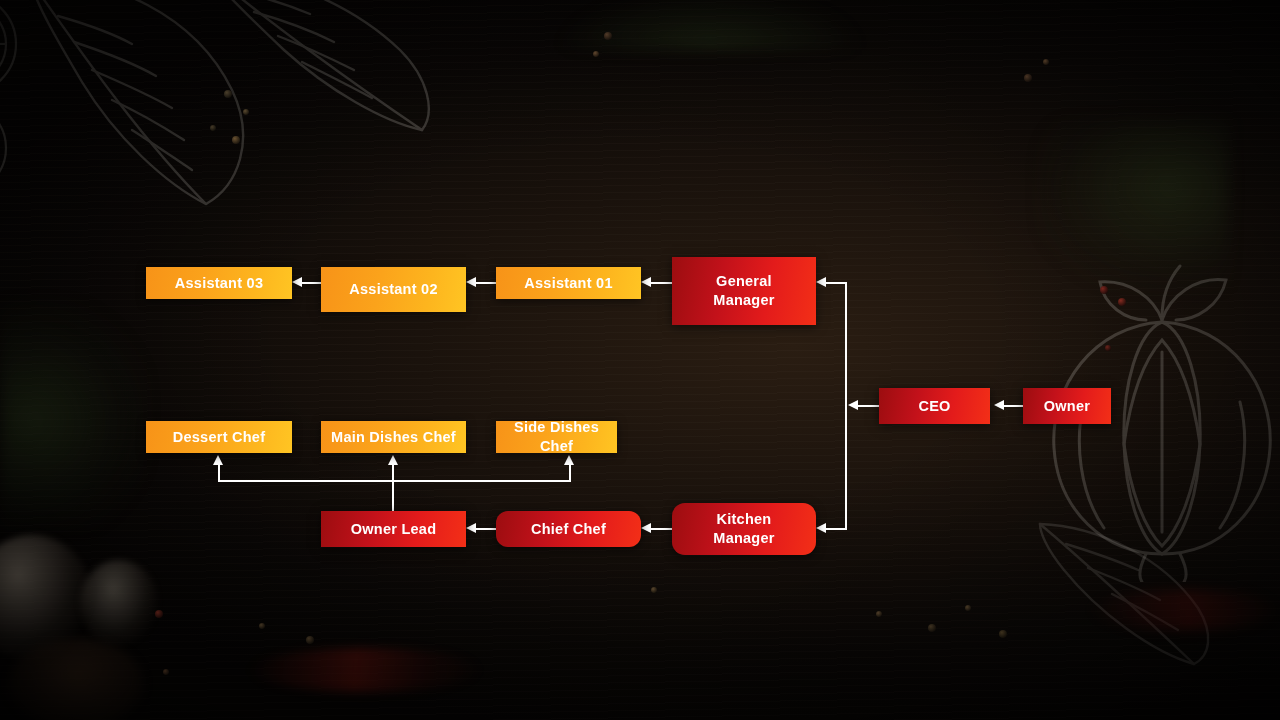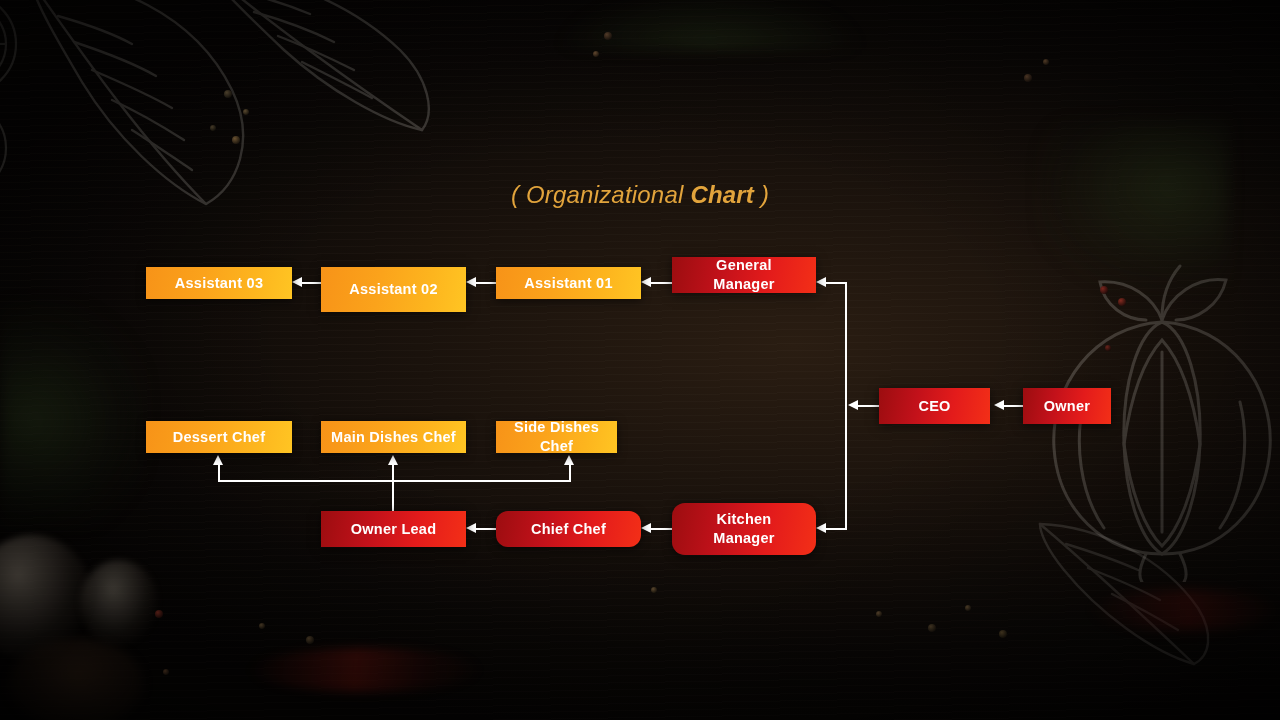--- a/index.html
+++ b/index.html
@@ -261,21 +261,20 @@
       <div class="peppercorn" style="left: 306px; top: 636px; width: 8px; height: 8px; background: radial-gradient(circle at 35% 32%, rgb(94, 74, 48), rgba(0, 0, 0, 0.85));"></div>
       <div class="peppercorn" style="left: 876px; top: 611px; width: 6px; height: 6px; background: radial-gradient(circle at 35% 32%, rgb(110, 86, 56), rgba(0, 0, 0, 0.85));"></div>
       <div class="peppercorn" style="left: 928px; top: 624px; width: 8px; height: 8px; background: radial-gradient(circle at 35% 32%, rgb(93, 74, 48), rgba(0, 0, 0, 0.85));"></div>
       <div class="peppercorn" style="left: 965px; top: 605px; width: 6px; height: 6px; background: radial-gradient(circle at 35% 32%, rgb(106, 84, 54), rgba(0, 0, 0, 0.85));"></div>
       <div class="peppercorn" style="left: 999px; top: 630px; width: 8px; height: 8px; background: radial-gradient(circle at 35% 32%, rgb(99, 80, 47), rgba(0, 0, 0, 0.85));"></div>
       <div class="peppercorn" style="left: 651px; top: 587px; width: 6px; height: 6px; background: radial-gradient(circle at 35% 32%, rgb(109, 86, 54), rgba(0, 0, 0, 0.85));"></div>
     </div>
 
   <div class="bg-vignette"></div>
 
-  <div class="subtitle"><span>( Organizational </span><span class="bold-word">Chart</span><span> )</span></div>
 
   <div id="connector-layer">
 
     <div class="line h" style="left:1004px; top:405px; width:19px;"></div>
     <div class="arrow left" style="left:994px; top:400px;"></div>
 
     <div class="line h" style="left:858px; top:405px; width:21px;"></div>
     <div class="arrow left" style="left:848px; top:400px;"></div>
 
     <div class="line v" style="left:845px; top:283px; height:247px;"></div>
@@ -308,21 +307,21 @@
     <div class="arrow up" style="left:564px; top:455px;"></div>
   </div>
 
   <div id="node-layer">
       <div class="node red" style="left: 1023px; top: 388px; width: 88px; height: 36px;">
         <span>Owner</span>
       </div>
       <div class="node red" style="left: 879px; top: 388px; width: 111px; height: 36px;">
         <span>CEO</span>
       </div>
-      <div class="node red" style="left: 672px; top: 257px; width: 144px; height: 36px;">
+      <div class="node red" style="left: 672px; top: 257px; width: 144px; height: 68px;">
         <span>General<br>Manager</span>
       </div>
       <div class="node red" style="left: 672px; top: 503px; width: 144px; height: 52px; border-radius: 13px;">
         <span>Kitchen<br>Manager</span>
       </div>
       <div class="node orange" style="left: 496px; top: 267px; width: 145px; height: 32px;">
         <span>Assistant 01</span>
       </div>
       <div class="node orange" style="left: 321px; top: 267px; width: 145px; height: 45px;">
         <span>Assistant 02</span>

